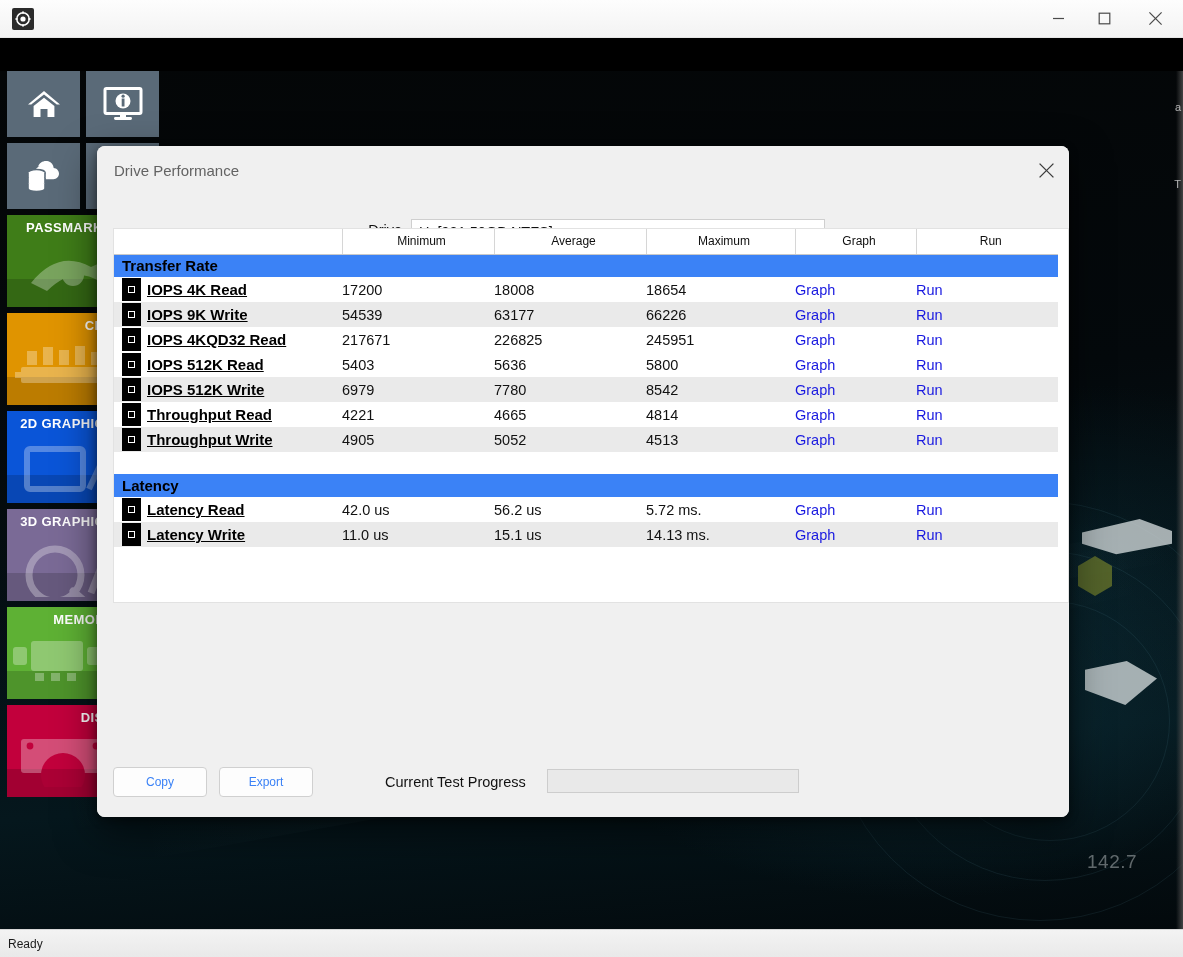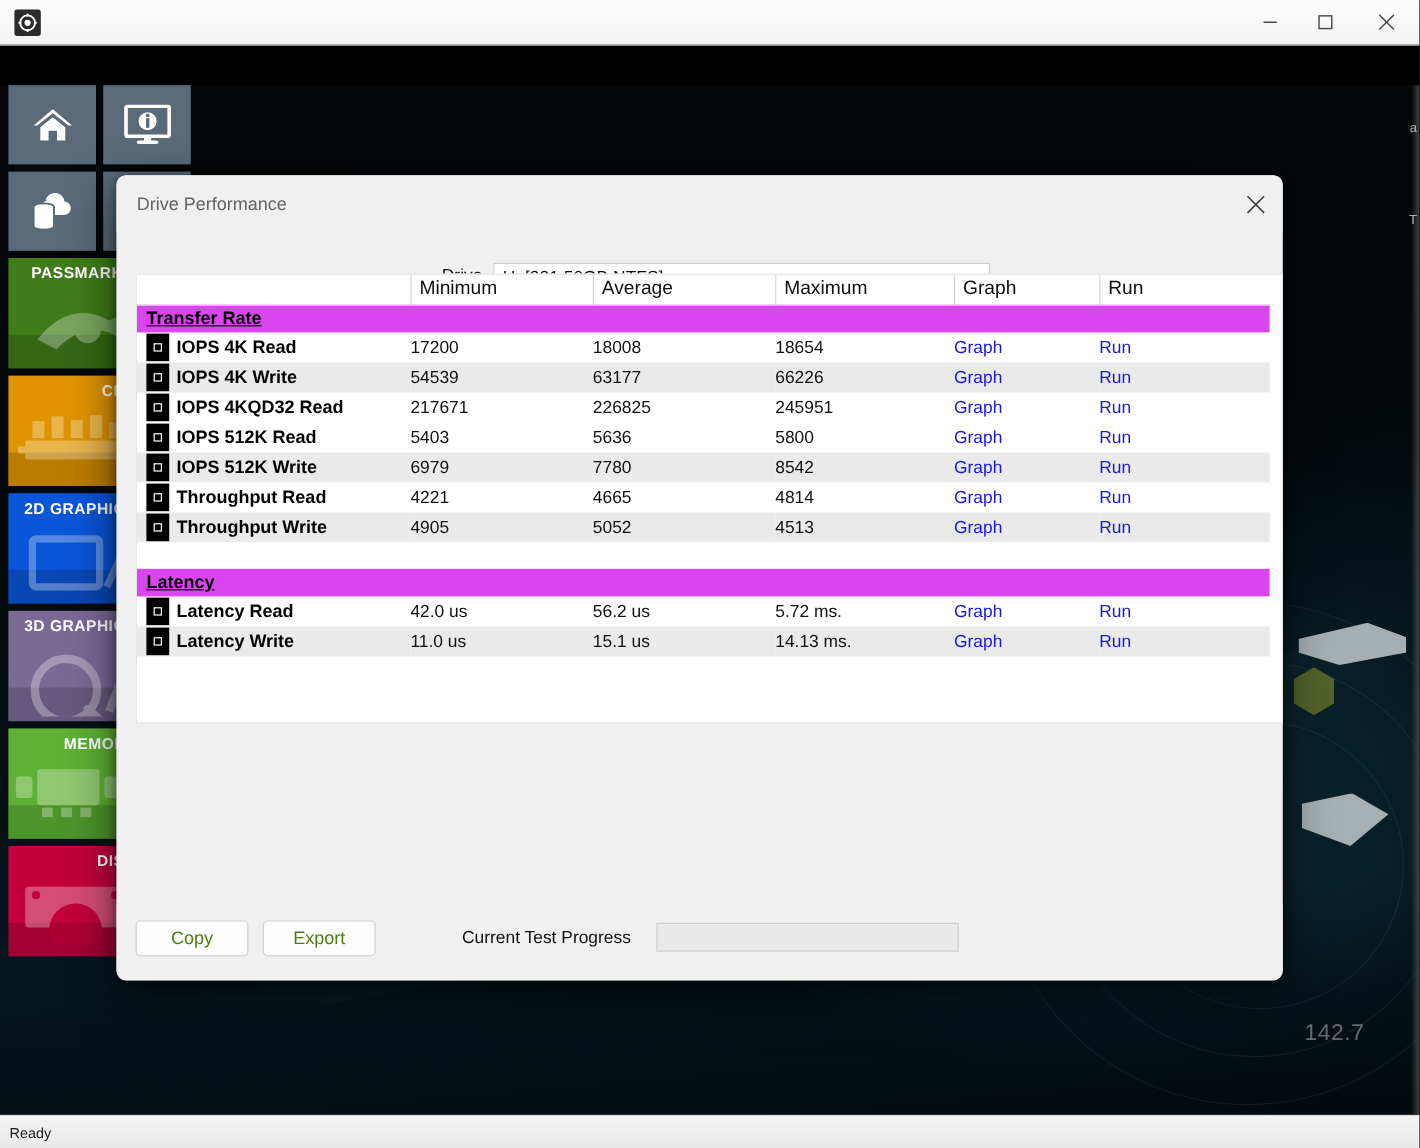--- a/index.html
+++ b/index.html
@@ -206,21 +206,21 @@
     display: flex; align-items: center; justify-content: center;
   }
   .cbox svg { display: block; }
   .cbox-label { margin-left: 8px; font-size: 14.5px; color: #0f0f0f; white-space: nowrap; }
 
   .pbtn {
     position: absolute;
     background: #fdfdfd;
     border: 1px solid #d0d0d0;
     border-radius: 4px;
-    font-size: 15px; color: #4d7c0f;
+    font-size: 12px; color: #3b82f6;
     display: flex; align-items: center; justify-content: center;
     font-family: "Liberation Sans", sans-serif;
   }
 
   .unit { font-size: 14.5px; color: #0f0f0f; }
 
   
   .results {
     position: absolute; left: 113px; top: 228px;
     width: 956px; height: 375px;
@@ -240,46 +240,45 @@
   table.grid col.c-max  { width: 149px; }
   table.grid col.c-gra  { width: 121px; }
   table.grid col.c-run  { width: 142px; }
 
   table.grid thead th {
     height: 25px;
     background: #fff;
     border-right: 1px solid #d6d6d6;
     border-bottom: 1px solid #c9c9c9;
     font-weight: normal;
-    text-align: left;
+    text-align: center;
     padding-left: 7px;
     color: #0f0f0f;
-    font-size: 16px;
+    font-size: 12px;
   }
   table.grid thead th:last-child { border-right: none; }
 
   tr.section td {
-    background: #d946ef;
+    background: #3b82f6;
     height: 23px;
     font-weight: bold;
     color: #000;
     padding-left: 8px;
     font-size: 15px;
-    text-decoration: underline;
   }
   tr.spacer td { height: 22px; background: #fff; border: none; }
 
   tr.datarow td { height: 25px; vertical-align: middle; padding: 0; }
   tr.datarow.alt td { background: #eaeaea; }
   tr.datarow td.name {
     padding-left: 0;
     font-weight: bold; color: #000; font-size: 15px;
     white-space: nowrap;
   }
-  .namecell { display: flex; align-items: center; }
+  .namecell { display: flex; align-items: center; text-decoration: underline; }
   .rowicon {
     width: 19px; height: 23px; flex: none;
     background: #000;
     display: flex; align-items: center; justify-content: center;
     margin-left: 8px; margin-right: 6px;
   }
   .rowicon i {
     display: block; width: 7px; height: 7px;
     border: 1.5px solid #fff;
   }
@@ -597,21 +596,21 @@
             <td class="num">18654</td>
             <td class="link"><span>Graph</span></td>
             <td class="link"><span>Run</span></td>
           </tr>
           <tr class="datarow alt">
             <td class="name">
               <span class="namecell">
                 <span class="rowicon">
                   <i></i>
                 </span>
-                <span>IOPS 4K Write</span>
+                <span>IOPS 9K Write</span>
               </span>
             </td>
             <td class="num">54539</td>
             <td class="num">63177</td>
             <td class="num">66226</td>
             <td class="link"><span>Graph</span></td>
             <td class="link"><span>Run</span></td>
           </tr>
           <tr class="datarow">
             <td class="name">

